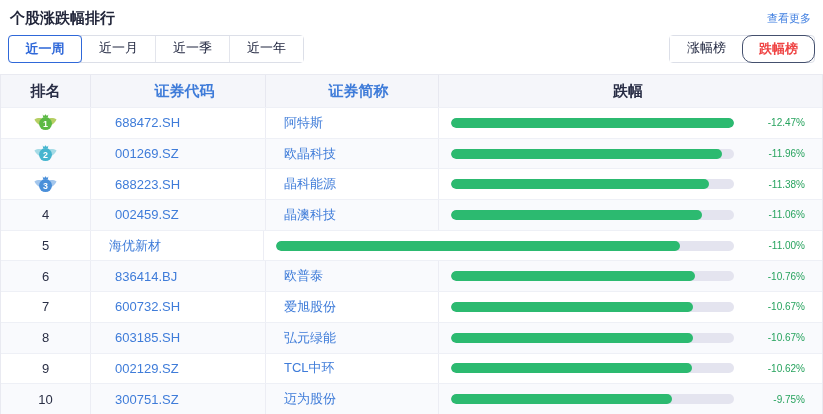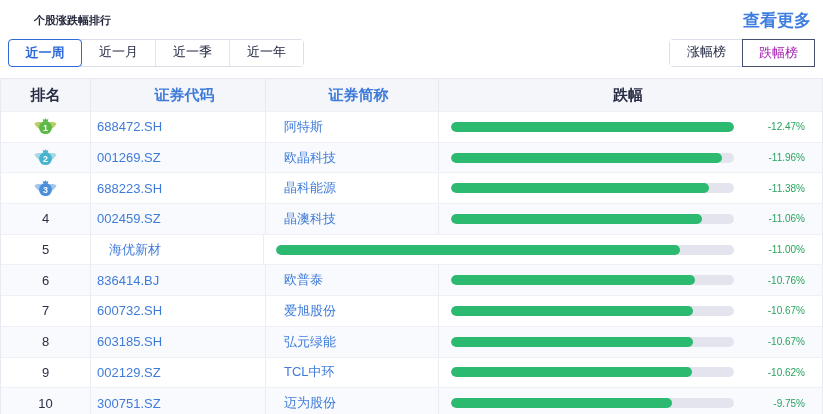--- a/index.html
+++ b/index.html
@@ -16,44 +16,44 @@
     --stripe:#f9fafd;
   }
   *{box-sizing:border-box;}
   html,body{margin:0;padding:0;}
   body{
     width:823px;height:414px;overflow:hidden;background:#fff;
     font-family:"Liberation Sans","DejaVu Sans",sans-serif;
     color:var(--dark);
   }
   .topbar{display:flex;justify-content:space-between;align-items:center;padding:9px 12px 3px 10px;}
-  .page-title{font-size:11px;font-weight:bold;color:#22263a;margin-left:24px;}
-  .more-link{font-size:17px;color:var(--link);cursor:pointer;text-decoration:none;font-weight:bold;}
+  .page-title{font-size:15px;font-weight:bold;color:#22263a;}
+  .more-link{font-size:11px;color:var(--link);cursor:pointer;text-decoration:none;}
   .controls{display:flex;justify-content:space-between;align-items:center;padding:4px 8px 11px 8px;}
   .seg-group{display:flex;border:1px solid #dcdfe8;border-radius:4px;background:#fff;}
   .seg{
     width:74px;height:26px;line-height:24px;text-align:center;font-size:13px;
     color:var(--dark);cursor:pointer;border-left:1px solid #e3e5ec;background:#fff;
   }
   .seg:first-child{border-left:none;}
   .seg.selected{
     border:1px solid var(--blue);border-radius:4px;color:var(--blue);font-weight:bold;
     margin:-1px;height:28px;line-height:26px;position:relative;z-index:2;
   }
   .seg.selected-dark{
-    border:1px solid #44506e;border-radius:0;color:#a21caf;font-weight:normal;
+    border:1px solid #44506e;border-radius:10px;color:#ef4444;font-weight:bold;
     margin:-1px;height:28px;line-height:26px;position:relative;z-index:2;background:#fff;
   }
   .toggle-group .seg{width:73px;}
   .rank-table{border:1px solid var(--border);border-bottom:none;}
   .thead{display:flex;height:32px;background:var(--header-bg);align-items:center;
     font-weight:bold;font-size:15px;color:#272c44;}
   .th,.td{height:100%;display:flex;align-items:center;}
   .col-rank{width:89px;justify-content:center;}
-  .col-code{width:175px;padding-left:6px;}
+  .col-code{width:175px;padding-left:24px;}
   .col-name{width:173px;padding-left:18px;}
   .col-change{flex:1;}
   .thead .col-code,.thead .col-name{justify-content:center;padding-left:13px;}
   .thead .col-change{justify-content:center;}
   .th + .th{border-left:1px solid #e7e8f0;}
   .td + .td{border-left:1px solid #ecedf4;}
   .tr{display:flex;height:30.7px;align-items:stretch;border-top:1px solid var(--row-line);font-size:13px;background:#fff;}
   .tr:nth-child(even){background:var(--stripe);}
   .rank-num{color:#2a2f45;}
   .col-code{color:var(--code-blue);}

